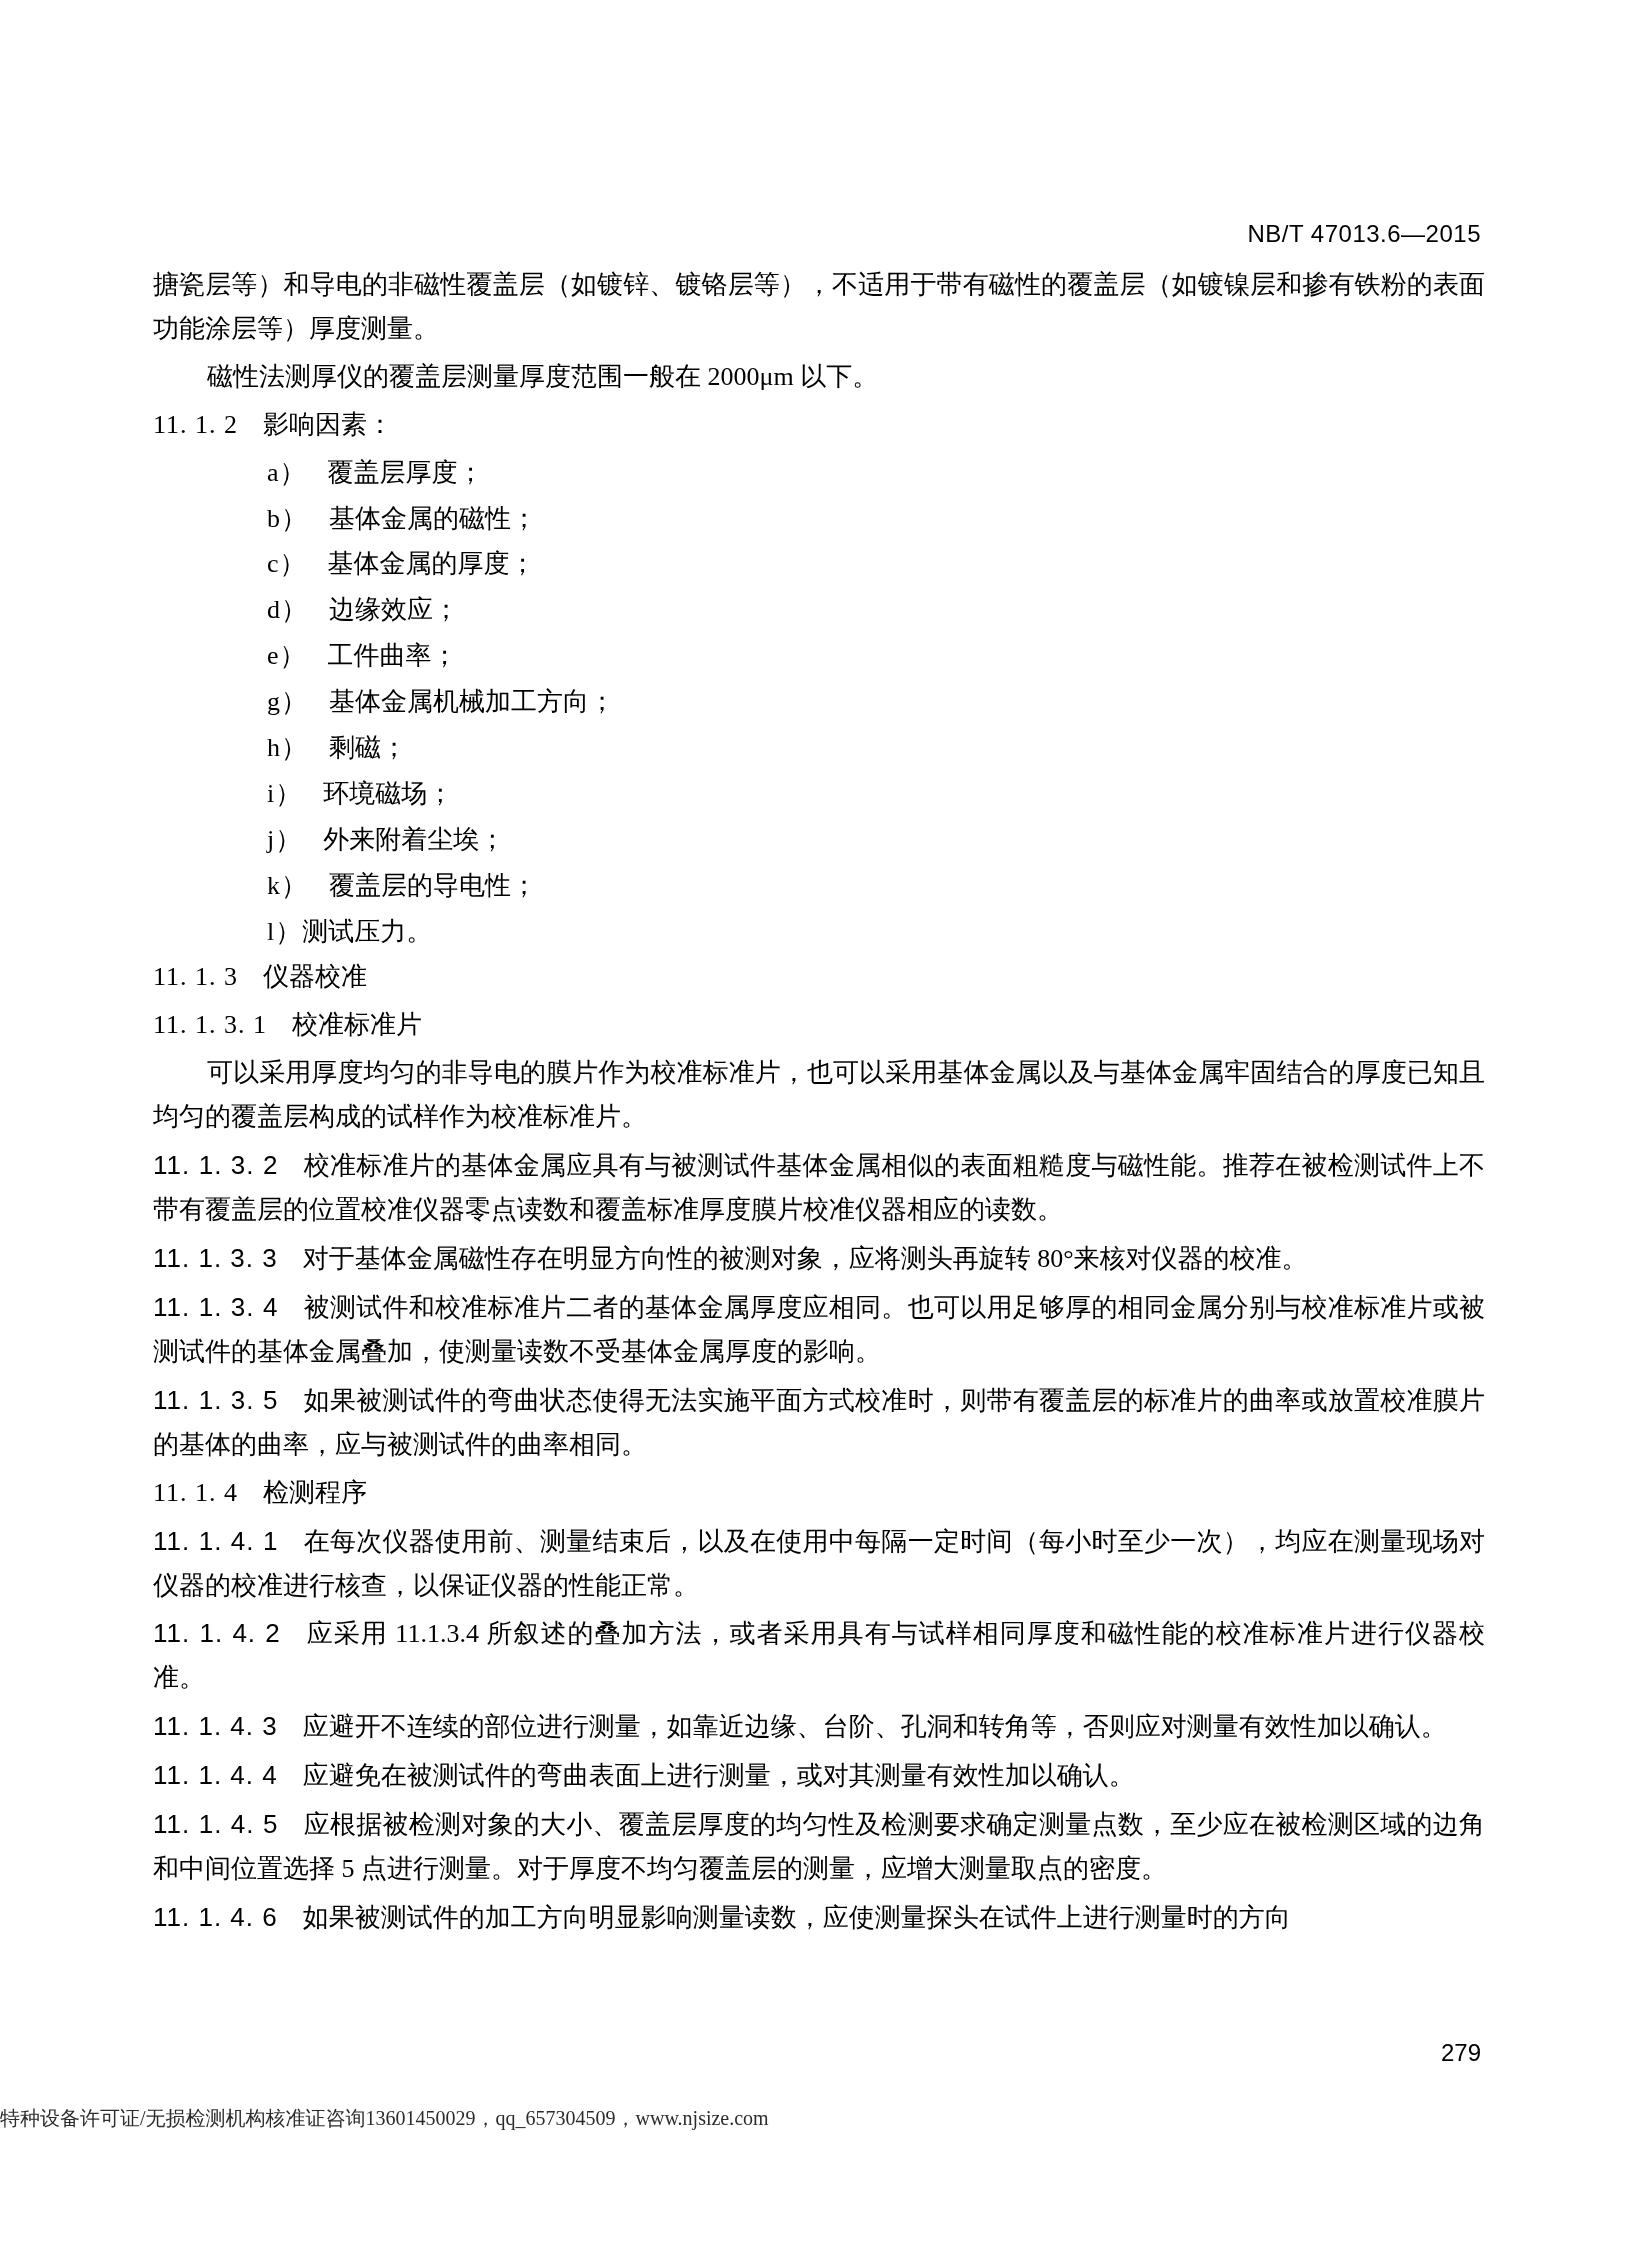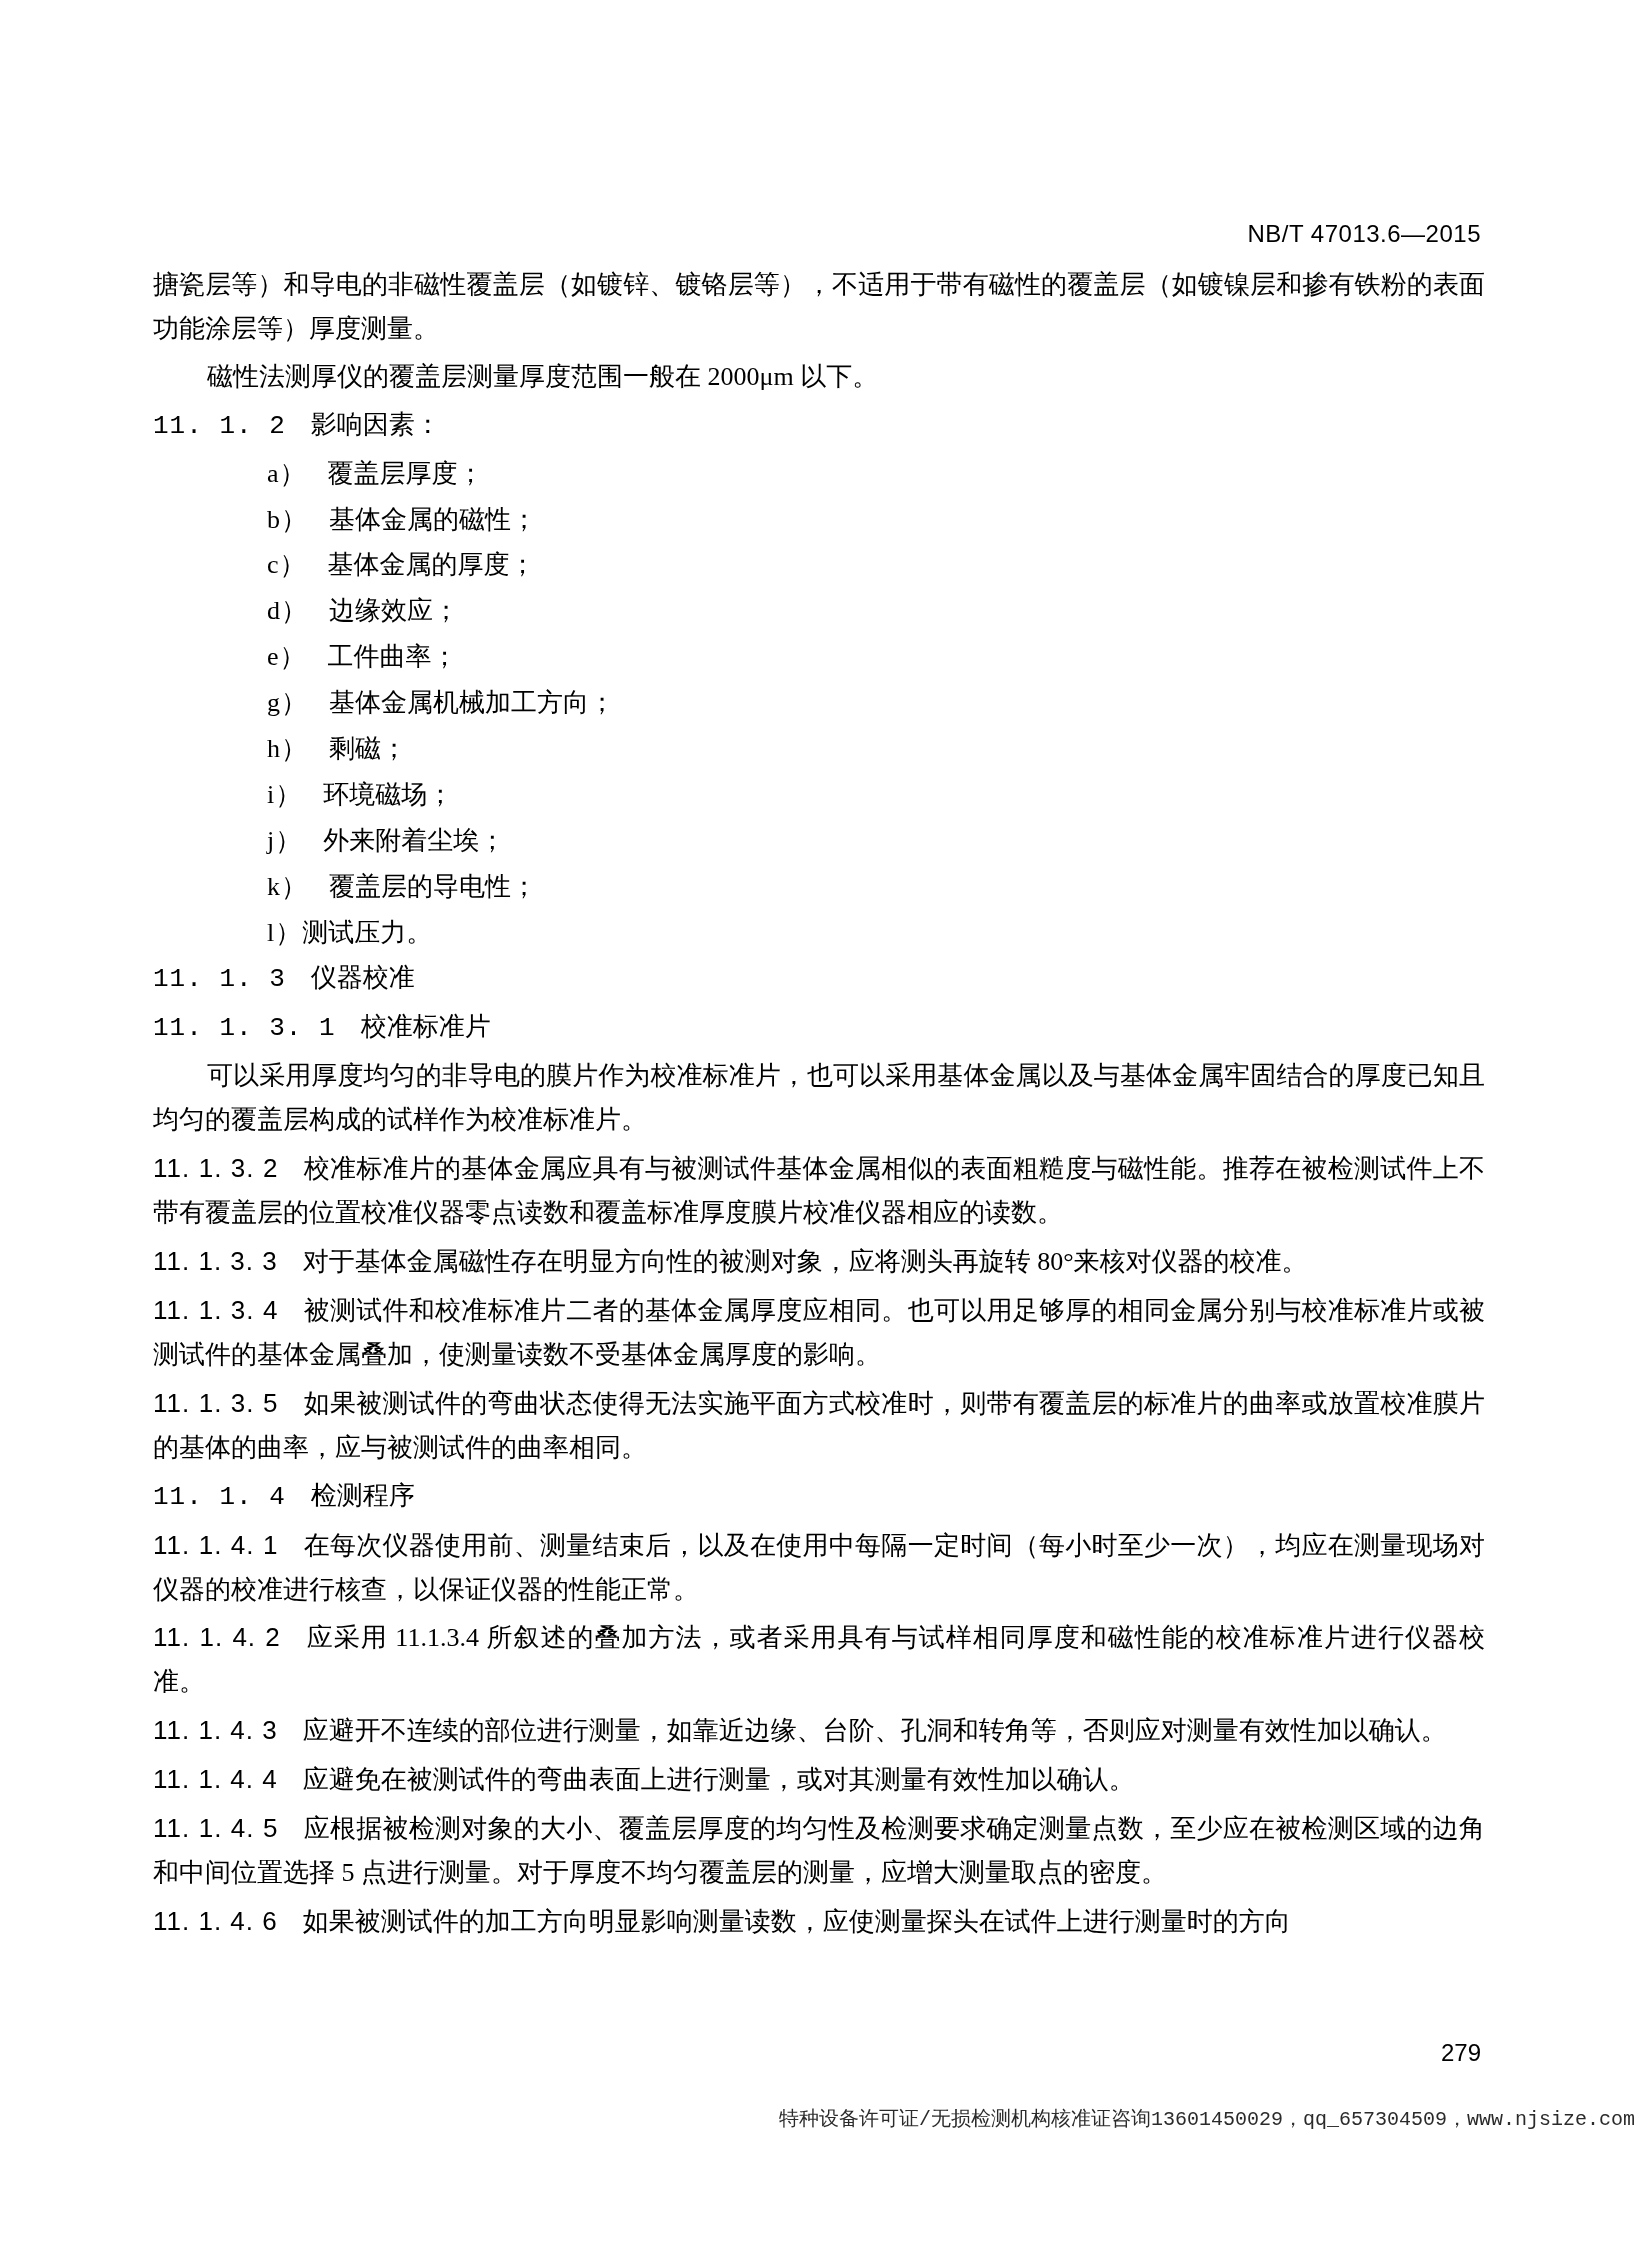--- a/index.html
+++ b/index.html
@@ -46,21 +46,21 @@
   }
   .indent1 {
     text-indent: 54px;
   }
   .clause {
     font-size: 26px;
     line-height: 44px;
     margin: 0 0 3.9px 0;
   }
   .clause .num {
-    font-family: Liberation Mono, monospace;
+    font-family: Liberation Serif, serif;
     letter-spacing: 1px;
     text-align: right;
   }
   .clause .gap {
     display: inline-block;
     width: 25px;
   }
   .listitem {
     font-size: 26px;
     line-height: 44px;
@@ -95,22 +95,22 @@
     right: 154px;
     top: 2039px;
     font-family: "Liberation Sans", "DejaVu Sans", sans-serif;
     font-size: 24px;
   }
   .footer {
     position: absolute;
     left: 0;
     right: 0;
     top: 2105px;
-    text-align: right;
-    font-family: Liberation Mono, monospace;
+    text-align: left;
+    font-family: Liberation Serif, serif;
     font-size: 20px;
     color: #2b2b2b;
   }
 </style>
 </head>
 <body>
 
 <div class="page">
 
   <div class="header">NB/T 47013.6—2015</div>

